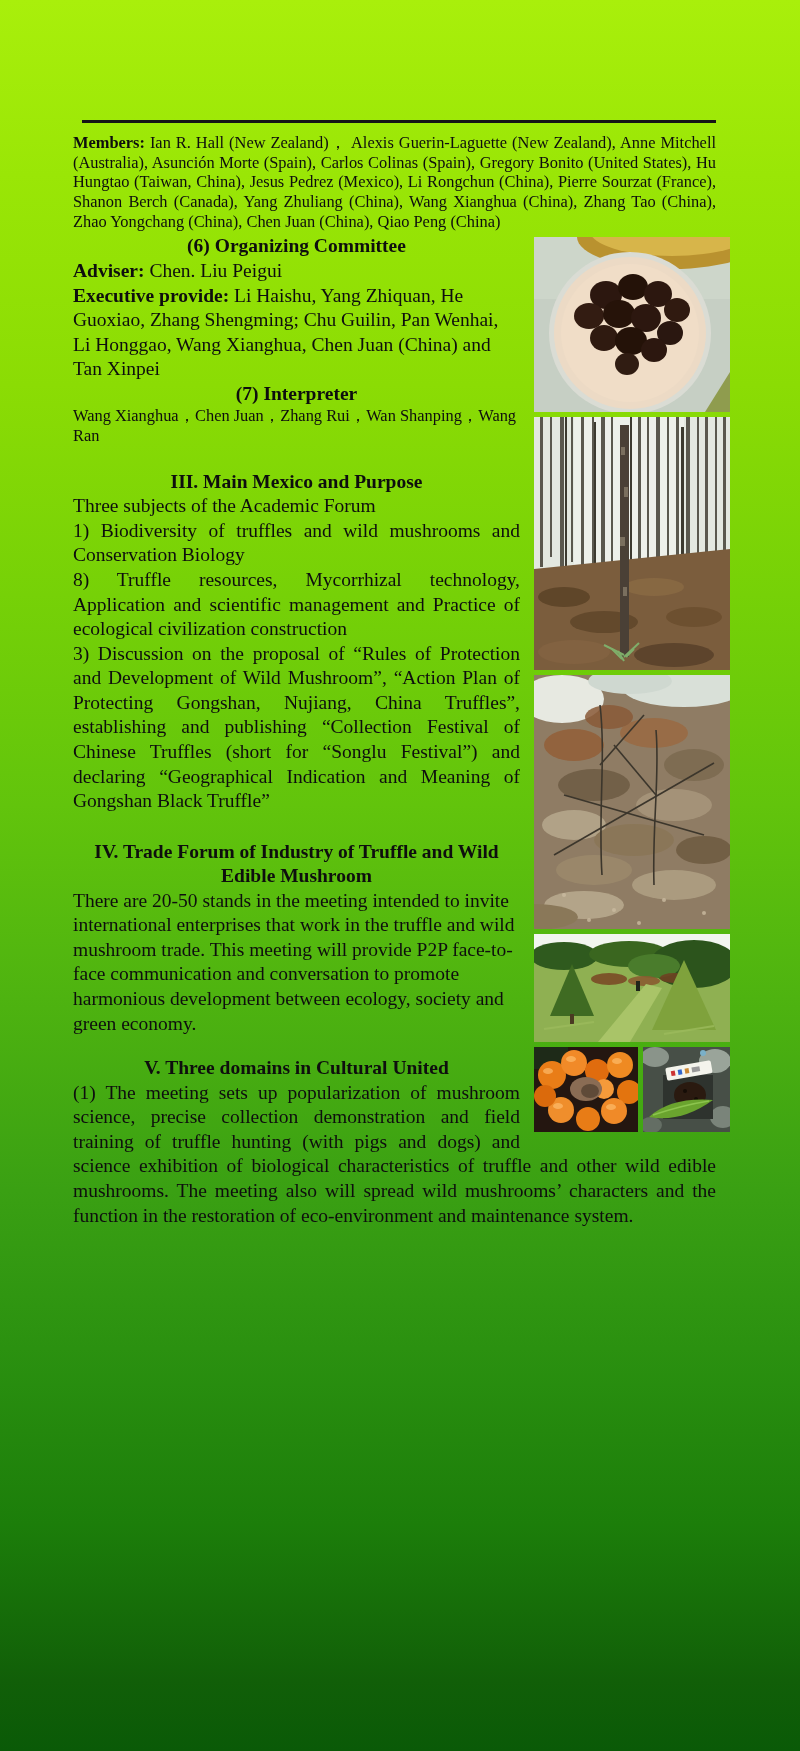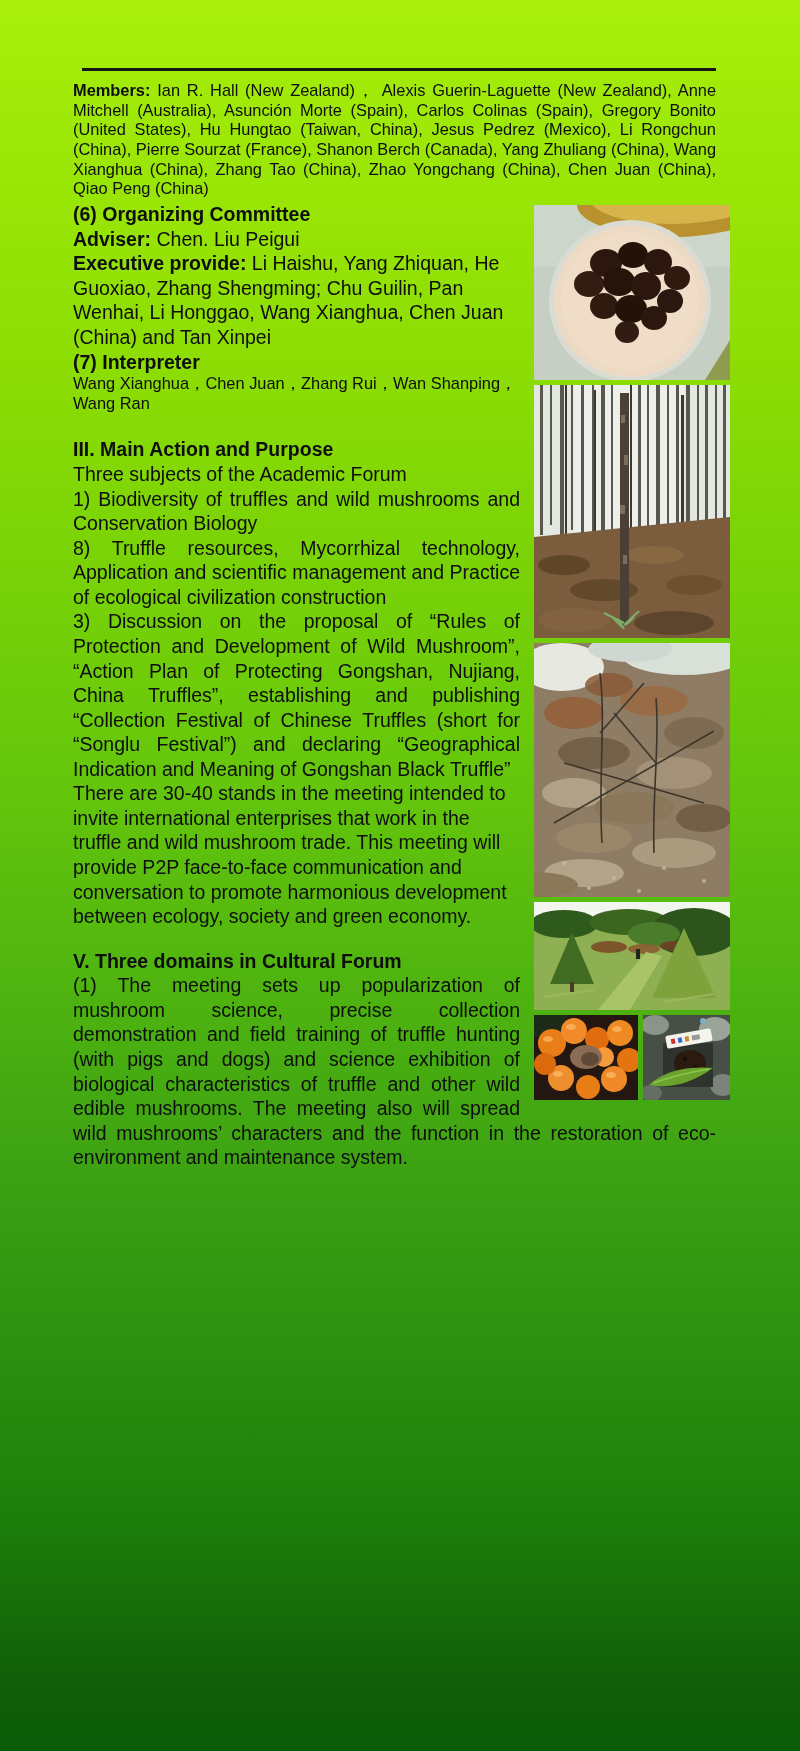--- a/index.html
+++ b/index.html
@@ -1,36 +1,36 @@
 <!DOCTYPE html>
 <html><head>
 <meta charset="utf-8">
 <style>
   html,body{margin:0;padding:0;background:#ffffff;}
   .page{
     position:relative;
     width:800px;height:1751px;
     box-sizing:border-box;
-    padding-top:68px;
+    padding-top:120px;
     overflow:hidden;
     background:linear-gradient(180deg,
       #a9ef0b 0%, #9ae606 10%, #8bdc04 22%, #76d107 34%,
       #62c40c 46%, #4eb310 57%, #3aa013 68%, #2b9110 77%,
       #1c7e0a 87%, #115f08 96%, #0a5a07 100%);
-    font-family:Liberation Sans, sans-serif;
+    font-family:Liberation Serif, serif;
     color:#0e0e0e;
   }
   .divider{height:3px;background:#161616;margin:0 84px 0 82px;}
   .content{margin:10px 70px 0 73px; }
   .content::after{content:"";display:block;clear:both;}
   p{margin:0 14px 0 0;}
   .justify{text-align:justify;}
   .sz-small{font-size:16.4px;line-height:1.2;}
   .sz-body{font-size:19.5px;line-height:1.26;}
-  .bold{font-weight:bold;}
+  .bold{font-weight:bold;text-align:center;}
   .gap24{margin-top:24px;}
   .gap26{margin-top:26px;}
   .gap20{margin-top:20px;}
   .mt3{margin-top:3px;}
   
   .photo-col{float:right;width:196px;margin:6px 0 0 14px;}
   .ph{margin-bottom:5px;line-height:0;}
   .ph svg{display:block;}
   .ph-row{display:flex;gap:5px;}
 </style>
@@ -251,25 +251,26 @@
       </div>
     </div>
 
     <p class="sz-body bold mt3">(6) Organizing Committee</p>
     <p class="sz-body"><b>Adviser:</b><span> Chen. Liu Peigui</span></p>
     <p class="sz-body"><b>Executive provide:</b><span> Li Haishu, Yang Zhiquan, He Guoxiao, Zhang Shengming; Chu Guilin, Pan Wenhai, Li Honggao, Wang Xianghua, Chen Juan (China) and Tan Xinpei</span></p>
     <p class="sz-body bold">(7) Interpreter</p>
     <p class="sz-small">Wang Xianghua，Chen Juan，Zhang Rui，Wan Shanping，Wang Ran</p>
 
 
-    <p class="sz-body bold gap24">III. Main Action and Purpose</p>
+    <p class="sz-body bold gap24">III. Main Mexico and Purpose</p>
     <p class="sz-body">Three subjects of the Academic Forum</p>
     <p class="sz-body justify">1) Biodiversity of truffles and wild mushrooms and Conservation Biology</p>
     <p class="sz-body justify">8) Truffle resources, Mycorrhizal technology, Application and scientific management and Practice of ecological civilization construction</p>
     <p class="sz-body justify">3) Discussion on the proposal of “Rules of Protection and Development of Wild Mushroom”, “Action Plan of Protecting Gongshan, Nujiang, China Truffles”, establishing and publishing “Collection Festival of Chinese Truffles (short for “Songlu Festival”) and declaring “Geographical Indication and Meaning of Gongshan Black Truffle”</p>
 
-    <p class="sz-body">There are 30-40 stands in the meeting intended to invite international enterprises that work in the truffle and wild mushroom trade. This meeting will provide P2P face-to-face communication and conversation to promote harmonious development between ecology, society and green economy.</p>
-
-    <p class="sz-body bold gap20">V. Three domains in Cultural Forum</p>
+    <p class="sz-body bold gap26">IV. Trade Forum of Industry of Truffle and Wild Edible Mushroom</p>
+    <p class="sz-body">There are 20-50 stands in the meeting intended to invite international enterprises that work in the truffle and wild mushroom trade. This meeting will provide P2P face-to-face communication and conversation to promote harmonious development between ecology, society and green economy.</p>
+
+    <p class="sz-body bold gap20">V. Three domains in Cultural United</p>
     <p class="sz-body justify">(1) The meeting sets up popularization of mushroom science, precise collection demonstration and field training of truffle hunting (with pigs and dogs) and science exhibition of biological characteristics of truffle and other wild edible mushrooms. The meeting also will spread wild mushrooms’ characters and the function in the restoration of eco-environment and maintenance system.</p>
 
   </div>
 </div>
 
 </body></html>

